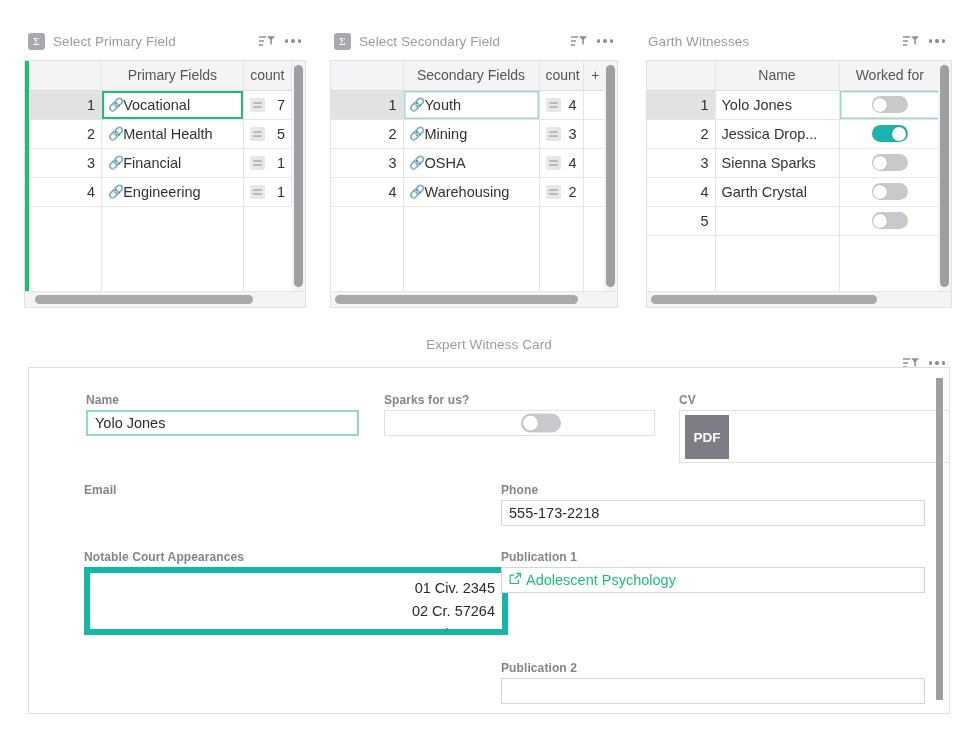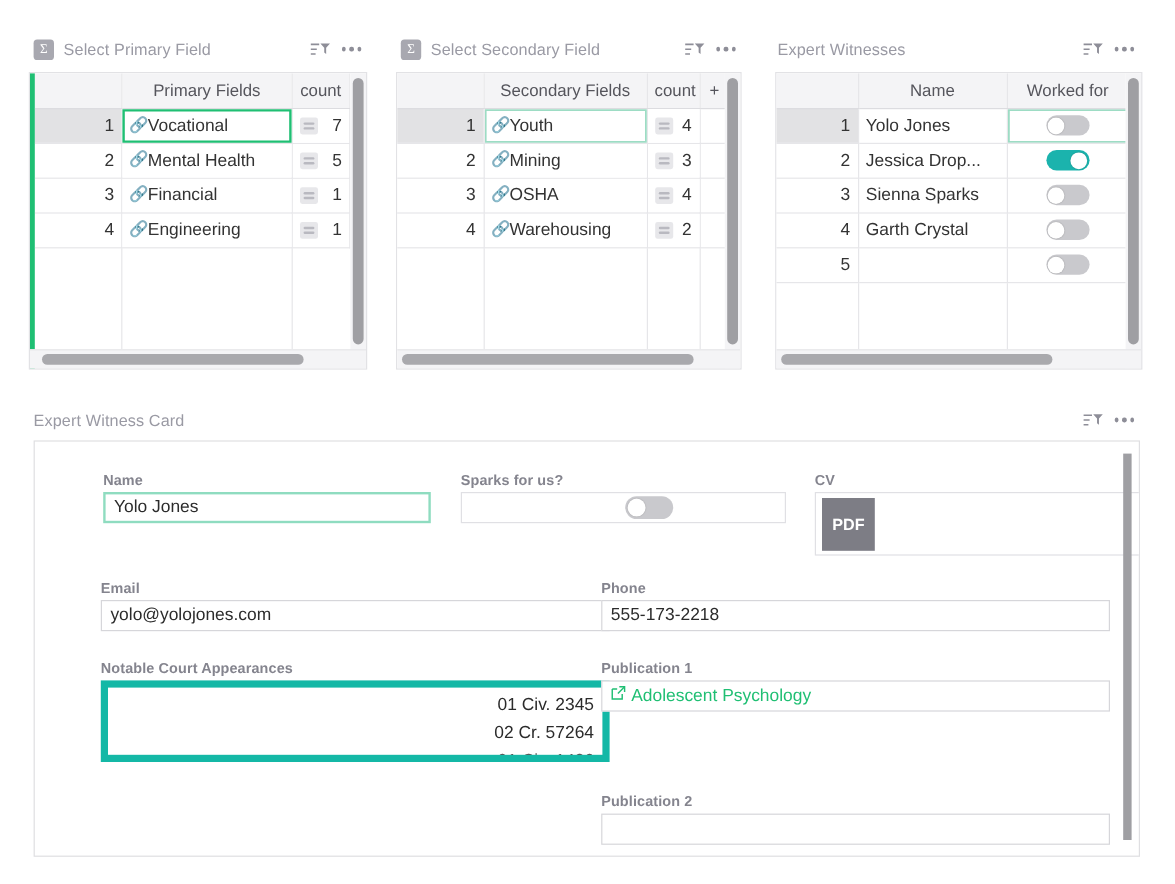--- a/index.html
+++ b/index.html
@@ -341,21 +341,21 @@
         </tbody>
       </table>
     </div>
     <div class="sb-track-v"></div>
     <div class="sb-v" style="top:4px; height:222px;"></div>
     <div class="sb-track-h"></div>
     <div class="sb-h" style="left:4px; bottom:3px; width:243px;"></div>
   </div>
 
   <div class="panel-head" style="left:648px; top:28px; width:302px;">
-    <div class="panel-title">Expert Witnesses</div>
+    <div class="panel-title">Garth Witnesses</div>
     <div class="head-icons">
       <div class="icon-btn">
         <svg width="18" height="15" viewBox="0 0 18 15">
             <g fill="none" stroke="#8e8e98" stroke-width="1.3">
               <path d="M1 3h7M1 7h5M1 11h4"></path>
             </g>
             <path d="M9 2.2h8l-3.2 3.6v5.1l-1.6-1.1V5.8z" fill="#8e8e98"></path>
           </svg>
       </div>
       <div class="icon-btn">
@@ -416,21 +416,21 @@
             </tr>
         </tbody>
       </table>
     </div>
     <div class="sb-track-v"></div>
     <div class="sb-v" style="top:4px; height:222px;"></div>
     <div class="sb-track-h"></div>
     <div class="sb-h" style="left:4px; bottom:3px; width:226px;"></div>
   </div>
 
-  <div class="panel-head" style="left:28px; top:337px; width:922px;">
+  <div class="panel-head" style="left:28px; top:337px; width:922px;flex-direction:column;">
     <div class="panel-title">Expert Witness Card</div>
     <div class="head-icons">
       <div class="icon-btn">
         <svg width="18" height="15" viewBox="0 0 18 15">
             <g fill="none" stroke="#8e8e98" stroke-width="1.3">
               <path d="M1 3h7M1 7h5M1 11h4"></path>
             </g>
             <path d="M9 2.2h8l-3.2 3.6v5.1l-1.6-1.1V5.8z" fill="#8e8e98"></path>
           </svg>
       </div>
@@ -462,21 +462,20 @@
 
     <div style="position:absolute; left:650px; top:25px; width:273px;">
       <div class="fld-label">CV</div>
       <div class="cv-box">
         <span class="pdf-chip">PDF</span>
       </div>
     </div>
 
     <div style="position:absolute; left:55px; top:115px; width:424px;">
       <div class="fld-label">Email</div>
-      <div class="fld-input">yolo@yolojones.com</div>
     </div>
 
     <div style="position:absolute; left:472px; top:115px; width:424px;">
       <div class="fld-label">Phone</div>
       <div class="fld-input">555-173-2218</div>
     </div>
 
     <div style="position:absolute; left:55px; top:182px; width:424px;">
       <div class="fld-label">Notable Court Appearances</div>
       <div class="fld-area" style="height:68px; white-space:pre-line;">01 Civ. 2345

